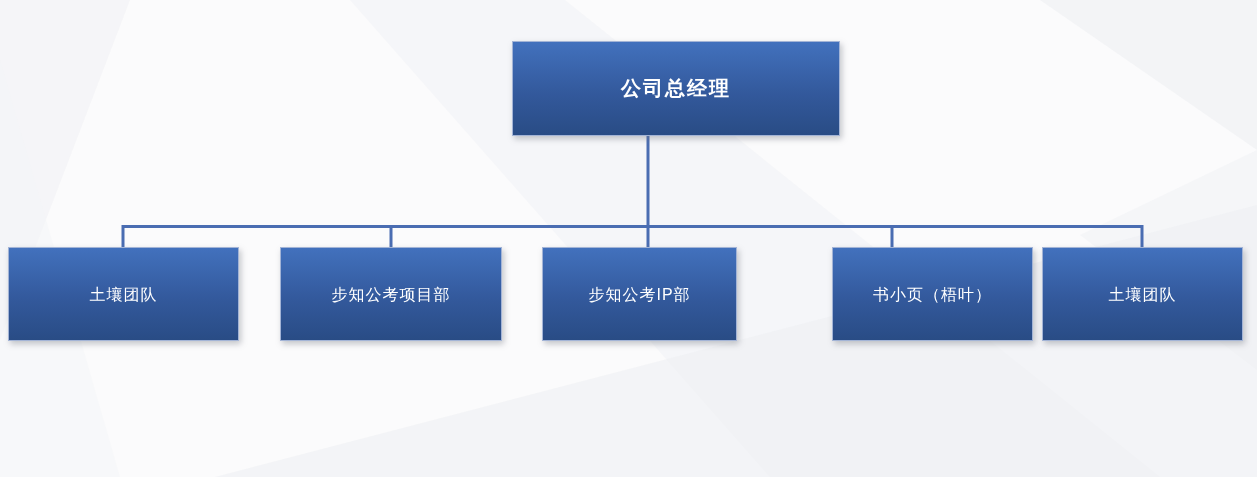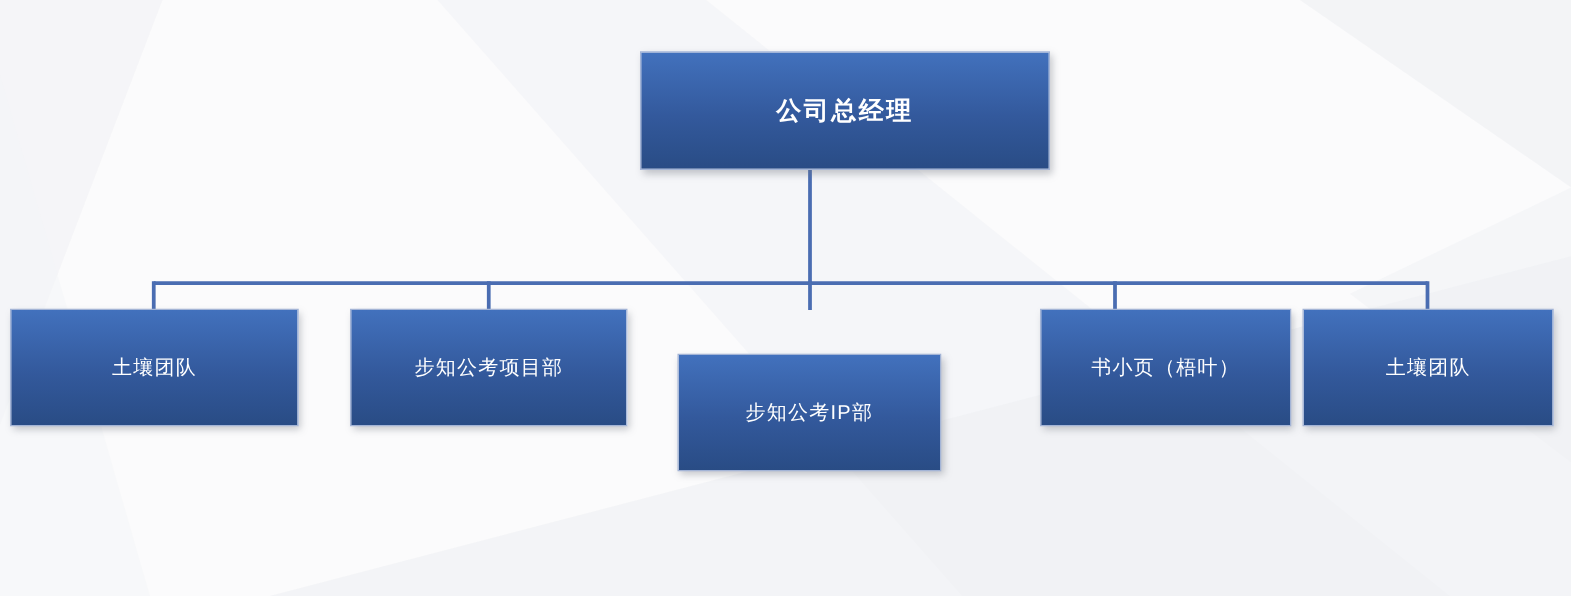--- a/index.html
+++ b/index.html
@@ -45,21 +45,21 @@
     left:512px;top:41px;width:328px;height:95px;
     font-size:20px;font-weight:bold;letter-spacing:2px;
   }
   .node-dept{
     top:247px;height:94px;
     font-size:16px;font-weight:normal;letter-spacing:1px;
     line-height:31px;
   }
   .dept-1{left:8px;width:231px;}
   .dept-2{left:280px;width:222px;align-items:center;}
-  .dept-3{left:542px;width:211px;margin-top:36px;}
+  .dept-3{left:542px;width:195px;}
   .dept-4{left:832px;width:201px;}
   .dept-5{left:1042px;width:201px;text-align:right;}
   .node-label{pointer-events:none;}
 </style>
 </head>
 <body>
 
 <div class="stage">
 
   <svg class="bg-svg" viewBox="0 0 1257 477" aria-hidden="true">

